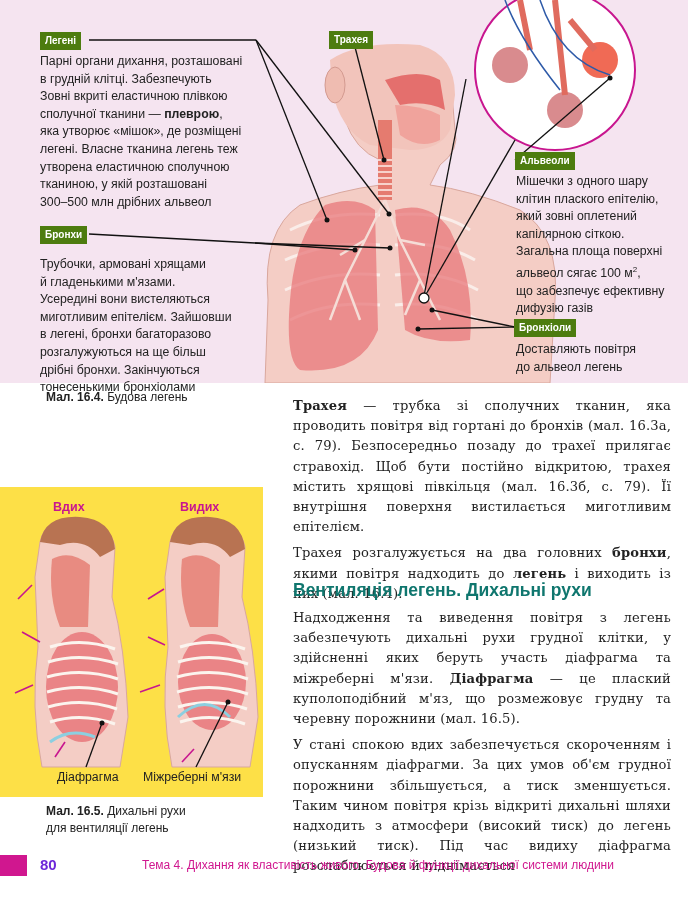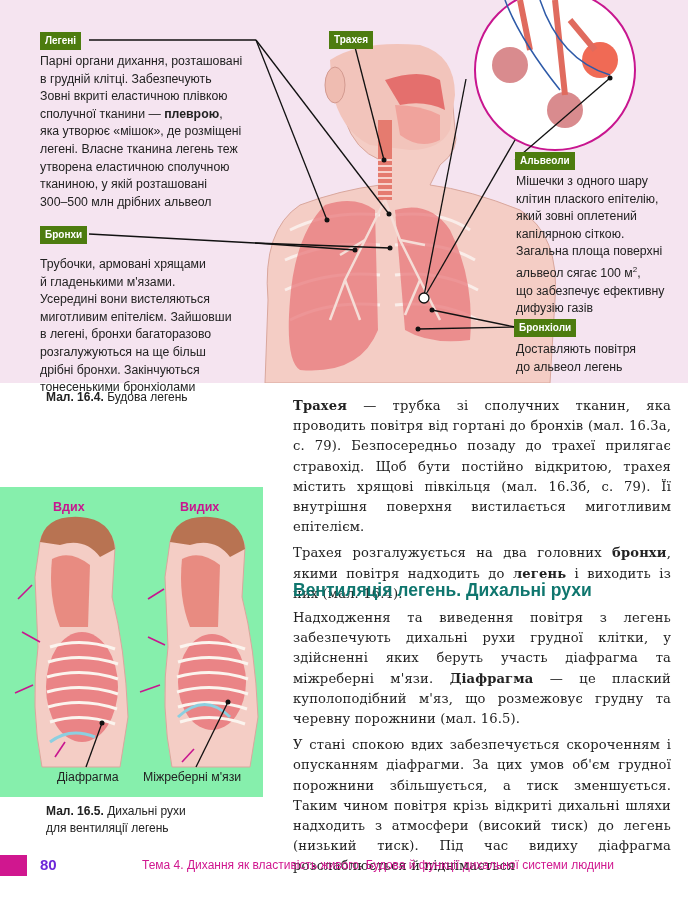--- a/index.html
+++ b/index.html
@@ -6,21 +6,21 @@
   body { width:695px; height:903px; background:#ffffff; position:relative; overflow:hidden; font-family:"Liberation Sans", sans-serif; color:#1a1a1a; }
   .fig-top { position:absolute; left:0; top:0; width:688px; height:383px; background:#f5e4f0; }
   .tag { position:absolute; background:#4d7c0f; color:#fff; font-weight:bold; font-size:10px; padding:1px 5px 2px 5px; line-height:15px; }
   .ctext { position:absolute; font-size:12.3px; line-height:17.6px; color:#222; }
   .ctext b { font-weight:bold; }
   .caption { position:absolute; font-size:12px; color:#222; line-height:17px; }
   .caption b { font-weight:bold; }
   .body-text { position:absolute; left:293px; width:378px; font-family:"DejaVu Serif", serif; font-size:13.1px; line-height:20.2px; color:#222; text-align:justify; letter-spacing:0.15px; }
   .body-text p { margin:0 0 6px 0; }
   .section-title { position:absolute; left:293px; top:580px; font-size:17.5px; font-weight:bold; color:#0f766e; }
-  .fig-bot { position:absolute; left:0; top:487px; width:263px; height:310px; background:#86efac;text-align:center; }
+  .fig-bot { position:absolute; left:0; top:487px; width:263px; height:310px; background:#fde047;text-align:center; }
   .phase-label { position:absolute; color:#c8168f; font-weight:bold; font-size:12.5px; }
   .part-label { position:absolute; font-size:12.3px; color:#222; }
   .footer-bar { position:absolute; left:0; top:855px; width:27px; height:21px; background:#d0178f; }
   .page-num { position:absolute; left:40px; top:856px; font-weight:bold; font-size:15px; color:#6d28d9; }
   .footer-title { position:absolute; left:142px; top:858px; font-size:12px; color:#d0178f; }
   svg { position:absolute; left:0; top:0; }
 </style>
 </head>
 <body>
 

